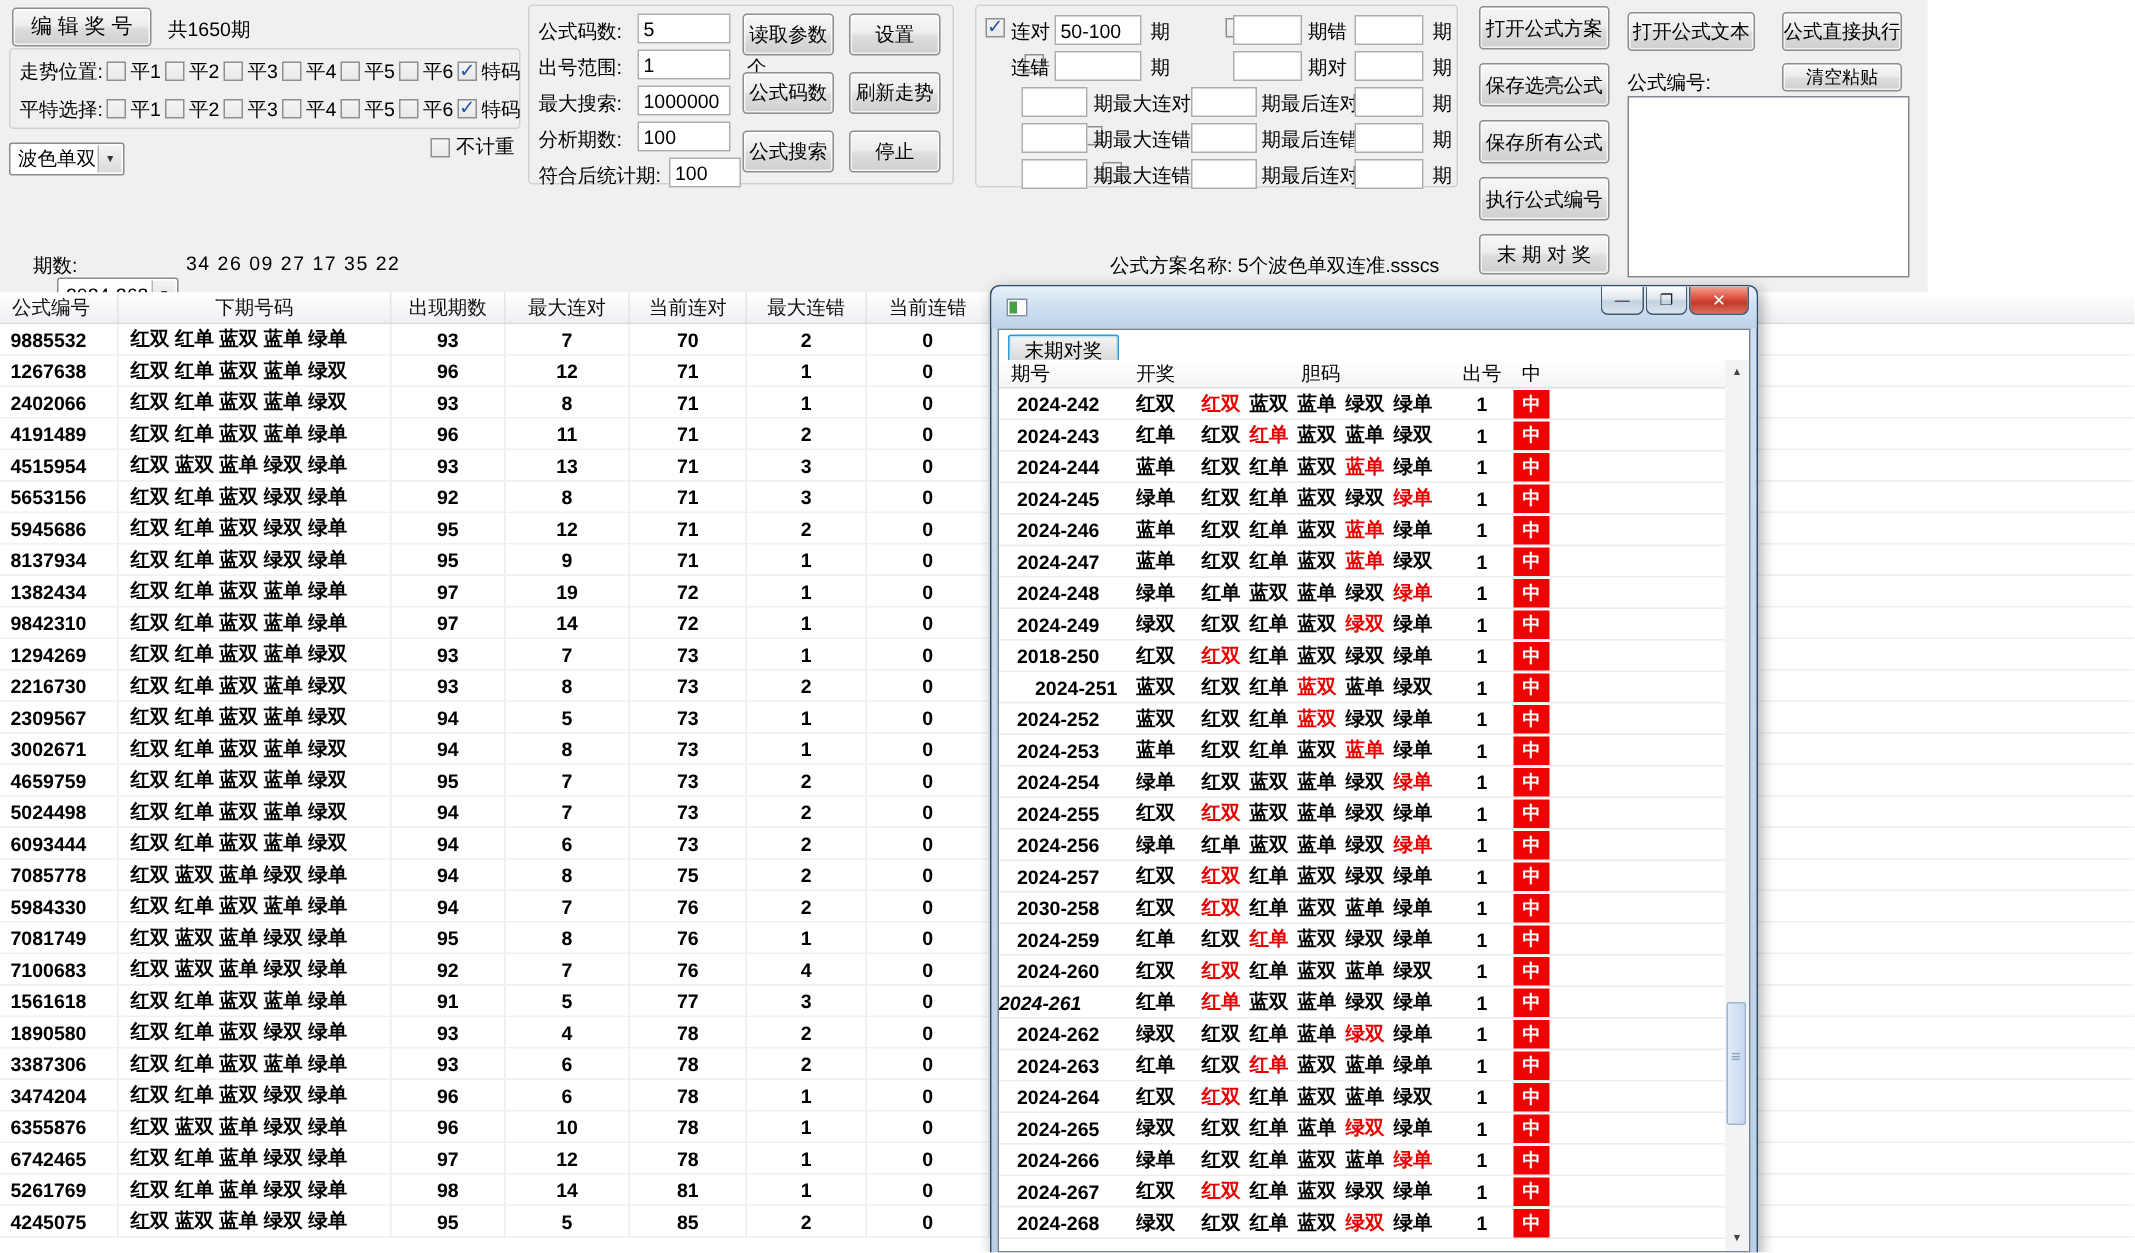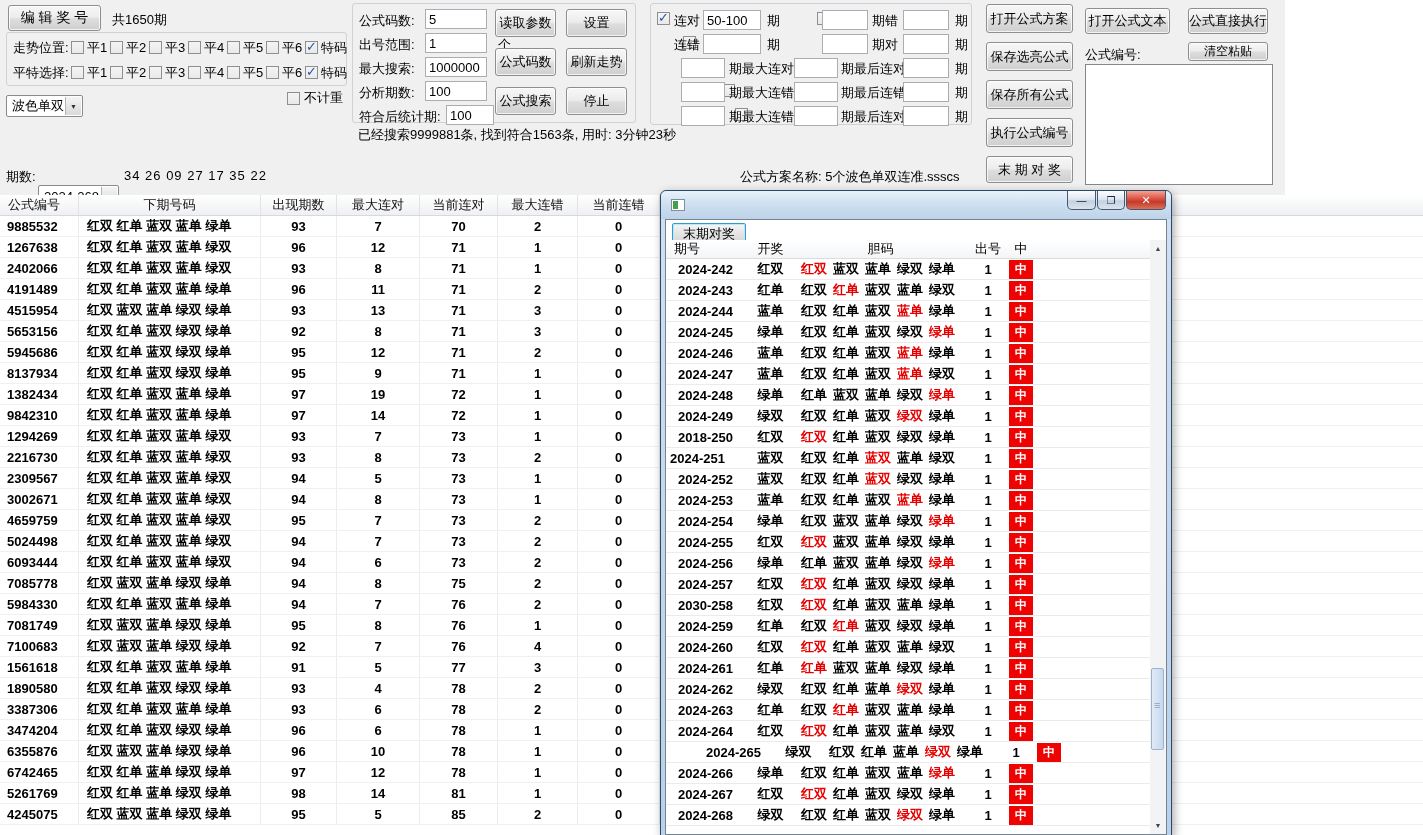--- a/index.html
+++ b/index.html
@@ -200,39 +200,38 @@
       </div>
     <div id="param-buttons">
         <div class="btn abs" style="left: 142px; top: 5px; width: 61px; height: 28px;">读取参数</div>
         <div class="btn abs" style="left: 213px; top: 5px; width: 61px; height: 28px;">设置</div>
         <div class="btn abs" style="left: 142px; top: 44px; width: 61px; height: 28px;">公式码数</div>
         <div class="btn abs" style="left: 213px; top: 44px; width: 61px; height: 28px;">刷新走势</div>
         <div class="btn abs" style="left: 142px; top: 83px; width: 61px; height: 28px;">公式搜索</div>
         <div class="btn abs" style="left: 213px; top: 83px; width: 61px; height: 28px;">停止</div>
       </div>
   </div>
-  <span class="abs lbl" style="left:358px;top:126px;">已经搜索9999881条, 找到符合1563条, 用时: 3分钟23秒</span>
 
   <div class="groupbox abs" style="left:650px;top:3px;width:322px;height:122px;">
     <div id="cond-rows"><span class="cb abs checked" style="left: 6px; top: 8px;"></span><span class="abs lbl" style="left: 23px; top: 8px;">连对</span><input class="tin abs" value="50-100" style="left: 52px; width: 58px; top: 6px;"><span class="abs lbl" style="left: 116px; top: 8px;">期</span><span class="cb abs" style="left: 153px; top: 8px;"></span><input class="tin abs" style="left: 171px; width: 46px; top: 6px;"><span class="abs lbl" style="left: 221px; top: 8px;">期错</span><input class="tin abs" style="left: 252px; width: 46px; top: 6px;"><span class="abs lbl" style="left: 304px; top: 8px;">期</span><span class="cb abs" style="left: 6px; top: 32px;"></span><span class="abs lbl" style="left: 23px; top: 32px;">连错</span><input class="tin abs" style="left: 52px; width: 58px; top: 30px;"><span class="abs lbl" style="left: 116px; top: 32px;">期</span><span class="cb abs" style="left: 153px; top: 32px;"></span><input class="tin abs" style="left: 171px; width: 46px; top: 30px;"><span class="abs lbl" style="left: 221px; top: 32px;">期对</span><input class="tin abs" style="left: 252px; width: 46px; top: 30px;"><span class="abs lbl" style="left: 304px; top: 32px;">期</span><span class="cb abs" style="left: 6px; top: 56px;"></span><input class="tin abs" style="left: 30px; width: 44px; top: 54px;"><span class="abs lbl" style="left: 78px; top: 56px;">期最大连对</span><input class="tin abs" style="left: 143px; width: 44px; top: 54px;"><span class="abs lbl" style="left: 190px; top: 56px;">期最后连对</span><input class="tin abs" style="left: 252px; width: 46px; top: 54px;"><span class="abs lbl" style="left: 304px; top: 56px;">期</span><span class="cb abs" style="left: 6px; top: 80px;"></span><input class="tin abs" style="left: 30px; width: 44px; top: 78px;"><span class="abs lbl" style="left: 78px; top: 80px;">期最大连错</span><input class="tin abs" style="left: 143px; width: 44px; top: 78px;"><span class="abs lbl" style="left: 190px; top: 80px;">期最后连错</span><input class="tin abs" style="left: 252px; width: 46px; top: 78px;"><span class="abs lbl" style="left: 304px; top: 80px;">期</span><span class="cb abs" style="left: 6px; top: 104px;"></span><input class="tin abs" style="left: 30px; width: 44px; top: 102px;"><span class="abs lbl" style="left: 78px; top: 104px;">期最大连错</span><input class="tin abs" style="left: 143px; width: 44px; top: 102px;"><span class="abs lbl" style="left: 190px; top: 104px;">期最后连对</span><input class="tin abs" style="left: 252px; width: 46px; top: 102px;"><span class="abs lbl" style="left: 304px; top: 104px;">期</span></div>
   </div>
 
   <div class="btn abs" style="left:986px;top:4px;width:87px;height:29px;">打开公式方案</div>
   <div class="btn abs" style="left:986px;top:42px;width:87px;height:29px;">保存选亮公式</div>
   <div class="btn abs" style="left:986px;top:80px;width:87px;height:29px;">保存所有公式</div>
   <div class="btn abs" style="left:986px;top:118px;width:87px;height:29px;">执行公式编号</div>
   <div class="btn abs" style="left:986px;top:156px;width:87px;height:27px;">末 期 对 奖</div>
 
   <div class="btn abs" style="left:1085px;top:8px;width:85px;height:26px;">打开公式文本</div>
   <div class="btn abs" style="left:1188px;top:8px;width:80px;height:26px;">公式直接执行</div>
   <span class="abs lbl" style="left:1085px;top:46px;">公式编号:</span>
   <div class="btn abs" style="left:1188px;top:42px;width:80px;height:19px;font-size:12px;">清空粘贴</div>
   <textarea class="abs" style="left: 1085px; top: 64px; width: 188px; height: 121px; border: 1px solid rgb(130, 135, 144); resize: none; font-family: inherit;"></textarea>
 
-  <span class="abs lbl" style="left:6px;top:168px;">期数:</span>
+  <span class="abs lbl" style="left:22px;top:168px;">期数:</span>
   <div class="dropdown abs" style="left:38px;top:163px;width:81px;height:22px;">
     <span>2024-268</span>
     <span class="dd-arrow">▼</span>
   </div>
   <span class="abs lbl" style="left:124px;top:168px;letter-spacing:1px;">34  26  09  27  17  35  22</span>
   <span class="abs lbl" style="left:740px;top:168px;">公式方案名称: 5个波色单双连准.ssscs</span>
 
   <div id="listview" class="abs">
     <div id="lv-header">
         <div class="lvh-cell first" style="width: 79px;">公式编号</div>
@@ -702,21 +701,21 @@
                 <span>绿双</span>
                 <span>绿单</span>
               </span>
             </div>
             <div class="pg-cell" style="width: 38px;">1</div>
             <div class="pg-cell" style="width: 28px;">
               <span class="hitbox" style="background: rgb(238, 2, 2);">中</span>
             </div>
           </div>
           <div class="pg-row">
-            <div class="pg-cell left" style="width: 83px; padding-left: 4px;">2024-251</div>
+            <div class="pg-cell left" style="width: 83px; padding-left: 24px;">2024-251</div>
             <div class="pg-cell" style="width: 43px;">蓝双</div>
             <div class="pg-cell left" style="width: 177px;">
               <span class="codes">
                 <span>红双</span>
                 <span>红单</span>
                 <span style="color: rgb(230, 0, 0);">蓝双</span>
                 <span>蓝单</span>
                 <span>绿双</span>
               </span>
             </div>
@@ -872,21 +871,21 @@
                 <span>蓝单</span>
                 <span>绿双</span>
               </span>
             </div>
             <div class="pg-cell" style="width: 38px;">1</div>
             <div class="pg-cell" style="width: 28px;">
               <span class="hitbox" style="background: rgb(238, 2, 2);">中</span>
             </div>
           </div>
           <div class="pg-row">
-            <div class="pg-cell left" style="width: 83px; padding-left: 12px;">2024-261</div>
+            <div class="pg-cell left" style="width: 83px;  font-style: italic;">2024-261</div>
             <div class="pg-cell" style="width: 43px;">红单</div>
             <div class="pg-cell left" style="width: 177px;">
               <span class="codes">
                 <span style="color: rgb(230, 0, 0);">红单</span>
                 <span>蓝双</span>
                 <span>蓝单</span>
                 <span>绿双</span>
                 <span>绿单</span>
               </span>
             </div>
@@ -940,21 +939,21 @@
                 <span>蓝单</span>
                 <span>绿双</span>
               </span>
             </div>
             <div class="pg-cell" style="width: 38px;">1</div>
             <div class="pg-cell" style="width: 28px;">
               <span class="hitbox" style="background: rgb(238, 2, 2);">中</span>
             </div>
           </div>
           <div class="pg-row">
-            <div class="pg-cell left" style="width: 83px; padding-left: 12px; margin-left: 28px;">2024-265</div>
+            <div class="pg-cell left" style="width: 83px; padding-left: 12px;">2024-265</div>
             <div class="pg-cell" style="width: 43px;">绿双</div>
             <div class="pg-cell left" style="width: 177px;">
               <span class="codes">
                 <span>红双</span>
                 <span>红单</span>
                 <span>蓝单</span>
                 <span style="color: rgb(230, 0, 0);">绿双</span>
                 <span>绿单</span>
               </span>
             </div>

